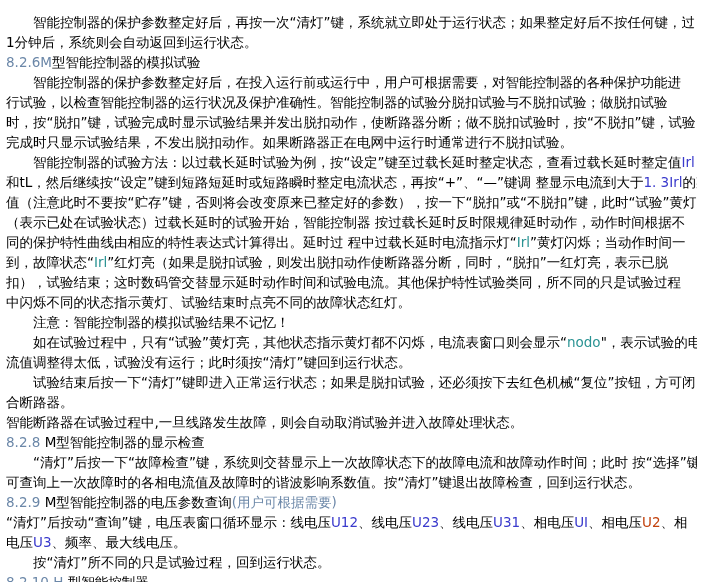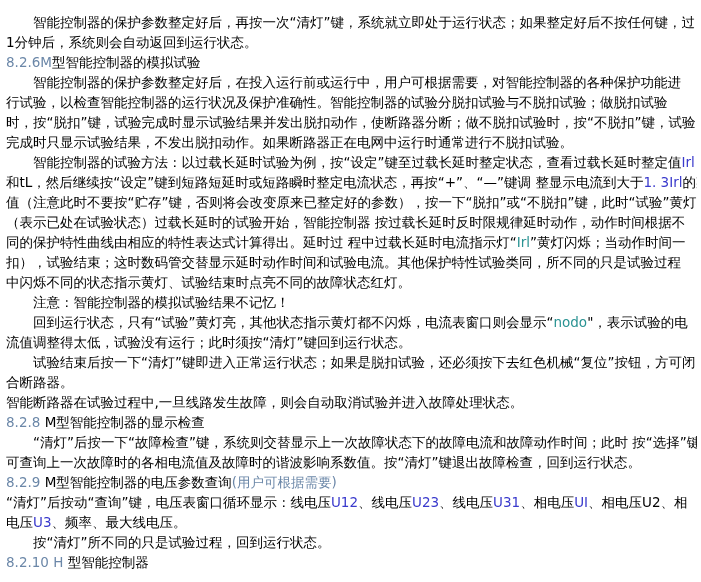--- a/index.html
+++ b/index.html
@@ -42,30 +42,31 @@
       <div class="line heading"><span style="color: rgb(107, 135, 168);">8.2.6M</span><span>型智能控制器的模拟试验</span></div>
       <div class="line indent"><span>智能控制器的保护参数整定好后，在投入运行前或运行中，用户可根据需要，对智能控制器的各种保护功能进</span></div>
       <div class="line"><span>行试验，以检查智能控制器的运行状况及保护准确性。智能控制器的试验分脱扣试验与不脱扣试验；做脱扣试验</span></div>
       <div class="line"><span>时，按“脱扣”键，试验完成时显示试验结果并发出脱扣动作，使断路器分断；做不脱扣试验时，按“不脱扣”键，试验</span></div>
       <div class="line"><span>完成时只显示试验结果，不发出脱扣动作。如果断路器正在电网中运行时通常进行不脱扣试验。</span></div>
       <div class="line indent"><span>智能控制器的试验方法：以过载长延时试验为例，按“设定”键至过载长延时整定状态，查看过载长延时整定值</span><span style="color: rgb(57, 57, 204);">Irl</span></div>
       <div class="line"><span>和</span><span style="color: #000000;">tL</span><span>，然后继续按“设定”键到短路短延时或短路瞬时整定电流状态，再按“+”、“—”键调 整显示电流到大于</span><span style="color: rgb(57, 57, 204);">1. 3Irl</span><span>的某</span></div>
       <div class="line"><span>值（注意此时不要按“贮存”键，否则将会改变原来已整定好的参数），按一下“脱扣”或“不脱扣”键，此时“试验”黄灯亮</span></div>
       <div class="line"><span>（表示已处在试验状态）过载长延时的试验开始，智能控制器 按过载长延时反时限规律延时动作，动作时间根据不</span></div>
       <div class="line"><span>同的保护特性曲线由相应的特性表达式计算得出。延时过 程中过载长延时电流指示灯“</span><span style="color: rgb(42, 147, 147);">Irl</span><span>”黄灯闪烁；当动作时间一</span></div>
+      <div class="line"><span>到，故障状态“</span><span style="color: rgb(42, 147, 147);">Irl</span><span>”红灯亮（如果是脱扣试验，则发出脱扣动作使断路器分断，同时，“脱扣”一红灯亮，表示已脱</span></div>
       <div class="line"><span>扣），试验结束；这时数码管交替显示延时动作时间和试验电流。其他保护特性试验类同，所不同的只是试验过程</span></div>
       <div class="line"><span>中闪烁不同的状态指示黄灯、试验结束时点亮不同的故障状态红灯。</span></div>
       <div class="line indent"><span>注意：智能控制器的模拟试验结果不记忆！</span></div>
-      <div class="line indent"><span>回到运行状态，只有“试验”黄灯亮，其他状态指示黄灯都不闪烁，电流表窗口则会显示“</span><span style="color: rgb(42, 147, 147);">nodo</span><span>"，表示试验的电</span></div>
+      <div class="line indent"><span>如在试验过程中，只有“试验”黄灯亮，其他状态指示黄灯都不闪烁，电流表窗口则会显示“</span><span style="color: rgb(42, 147, 147);">nodo</span><span>"，表示试验的电</span></div>
       <div class="line"><span>流值调整得太低，试验没有运行；此时须按“清灯”键回到运行状态。</span></div>
       <div class="line indent"><span>试验结束后按一下“清灯”键即进入正常运行状态；如果是脱扣试验，还必须按下去红色机械“复位”按钮，方可闭</span></div>
       <div class="line"><span>合断路器。</span></div>
       <div class="line"><span>智能断路器在试验过程中,一旦线路发生故障，则会自动取消试验并进入故障处理状态。</span></div>
       <div class="line heading"><span style="color: rgb(107, 135, 168);">8.2.8</span><span> M型智能控制器的显示检查</span></div>
       <div class="line indent"><span>“清灯”后按一下“故障检查”键，系统则交替显示上一次故障状态下的故障电流和故障动作时间；此时 按“选择”键</span></div>
       <div class="line"><span>可查询上一次故障时的各相电流值及故障时的谐波影响系数值。按“清灯”键退出故障检查，回到运行状态。</span></div>
       <div class="line heading"><span style="color: rgb(107, 135, 168);">8.2.9</span><span> M型智能控制器的电压参数查询</span><span style="color: rgb(107, 135, 168);">(用户可根据需要)</span></div>
-      <div class="line"><span>“清灯”后按动“查询”键，电压表窗口循环显示：线电压</span><span style="color: rgb(57, 57, 204);">U12</span><span>、线电压</span><span style="color: rgb(57, 57, 204);">U23</span><span>、线电压</span><span style="color: rgb(57, 57, 204); margin-top: 46px;">U31</span><span>、相电压</span><span style="color: rgb(57, 57, 204);">UI</span><span>、相电压</span><span style="color: #000000;">U2</span><span>、相</span></div>
+      <div class="line"><span>“清灯”后按动“查询”键，电压表窗口循环显示：线电压</span><span style="color: rgb(57, 57, 204);">U12</span><span>、线电压</span><span style="color: rgb(57, 57, 204);">U23</span><span>、线电压</span><span style="color: rgb(57, 57, 204); margin-top: 46px;">U31</span><span>、相电压</span><span style="color: rgb(57, 57, 204);">UI</span><span>、相电压</span><span style="color: #c2410c;">U2</span><span>、相</span></div>
       <div class="line"><span>电压</span><span style="color: rgb(57, 57, 204);">U3</span><span>、频率、最大线电压。</span></div>
       <div class="line indent"><span>按“清灯”所不同的只是试验过程，回到运行状态。</span></div>
       <div class="line heading"><span style="color: rgb(107, 135, 168); margin-top: 43px;">8.2.10 H</span><span> 型智能控制器</span></div>
     </div>
 </div>
 
 </body></html>

